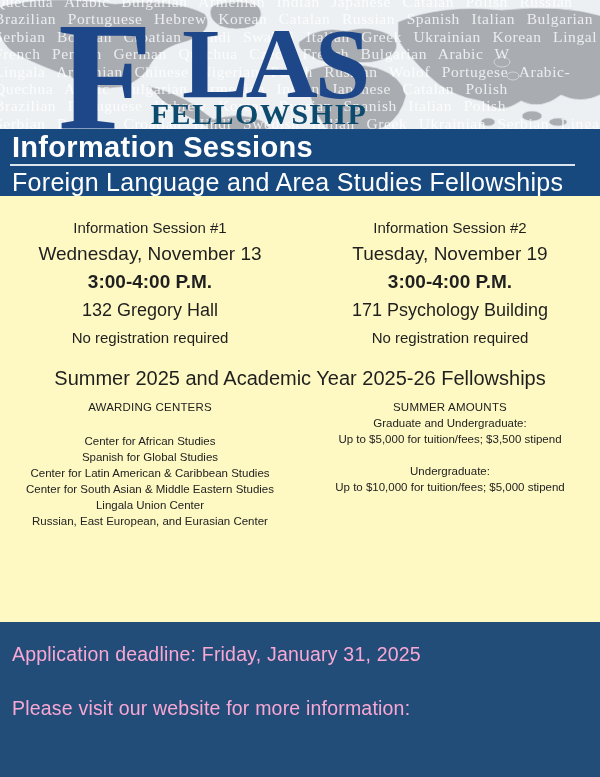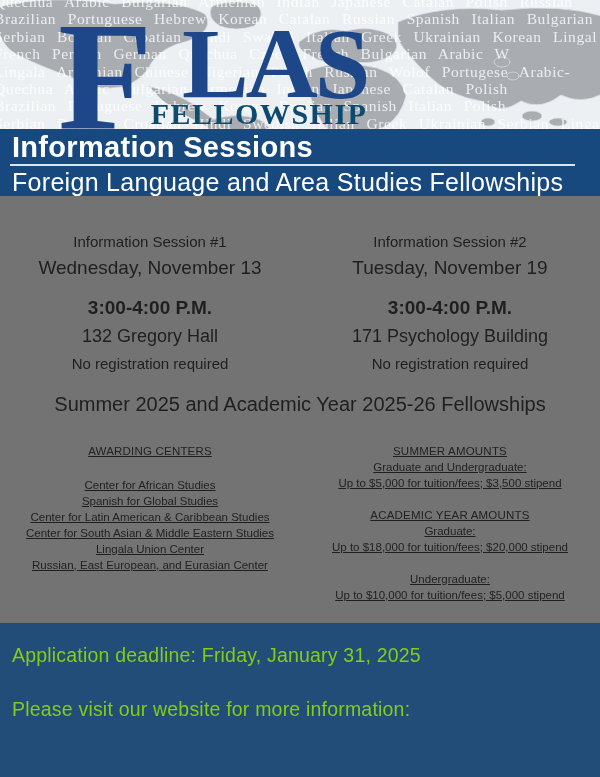--- a/index.html
+++ b/index.html
@@ -37,39 +37,39 @@
     margin-top:-3px; margin-left:2px;
   }
 
   
   .title-bar { height:67px; background:#17497e; color:#fff; padding:2px 4px 0 12px; }
   .title-bar .title { font-size:29px; font-weight:bold; line-height:32px; letter-spacing:0.3px; }
   .title-bar .divider { height:2px; width:565px; margin-left:-2px; background:rgba(255,255,255,0.85); margin-top:1px; }
   .title-bar .subtitle { font-size:25px; font-weight:400; line-height:30px; margin-top:1px; letter-spacing:0.3px; }
 
   
-  .main { height:440px; padding-top:34px; background:#737373; }
+  .main { height:440px; padding-top:20px; background:#fef9c3; }
   .sessions { display:flex; }
   .session { width:50%; text-align:center; }
   .s-label { font-size:15px; line-height:24px; }
   .s-date  { font-size:19px; font-weight:normal; line-height:28px; }
-  .s-time  { font-size:19px; font-weight:bold; line-height:28px;margin-top:12px; }
+  .s-time  { font-size:19px; font-weight:bold; line-height:28px; }
   .s-loc   { font-size:18px; line-height:28px; }
   .s-note  { font-size:15px; line-height:27px; }
 
   .fellowships-heading { text-align:center; font-size:20px; font-weight:400; margin-top:12px; line-height:30px; }
 
-  .details { display:flex; margin-top:24px;text-decoration:underline; }
+  .details { display:flex; margin-top:6px; }
   .d-col { width:50%; text-align:center; font-size:11.5px; line-height:16px; color:#222; }
   .d-heading { letter-spacing:0.2px; }
   .centers .d-heading { margin-bottom:18px; }
   .amount-group { margin-bottom:16px; }
 
   
-  .footer { height:159px; background:#224d78; color:#84cc16; padding:19px 12px 0 12px; }
+  .footer { height:159px; background:#224d78; color:#f9a8d4; padding:19px 12px 0 12px; }
   .footer .line { font-size:19.5px; line-height:27px; letter-spacing:0.2px; }
   .footer .deadline { margin-bottom:27px; }
   .footer .url { cursor:pointer; }
 </style>
 </head>
 <body>
 
 <div class="flyer">
 
   <div class="map-header">
@@ -157,25 +157,20 @@
         <div>Russian, East European, and Eurasian Center</div>
       </div>
 
       <div class="d-col amounts">
         <div class="amount-group">
           <div class="d-heading">SUMMER AMOUNTS</div>
           <div>Graduate and Undergraduate:</div>
           <div>Up to $5,000 for tuition/fees; $3,500 stipend</div>
         </div>
         <div class="amount-group">
-          <div class="d-heading">ACADEMIC YEAR AMOUNTS</div>
-          <div>Graduate:</div>
-          <div>Up to $18,000 for tuition/fees; $20,000 stipend</div>
-        </div>
-        <div class="amount-group">
           <div>Undergraduate:</div>
           <div>Up to $10,000 for tuition/fees; $5,000 stipend</div>
         </div>
       </div>
 
     </div>
   </div>
 
   <div class="footer">
     <div class="line deadline">Application deadline: Friday, January 31, 2025</div>

